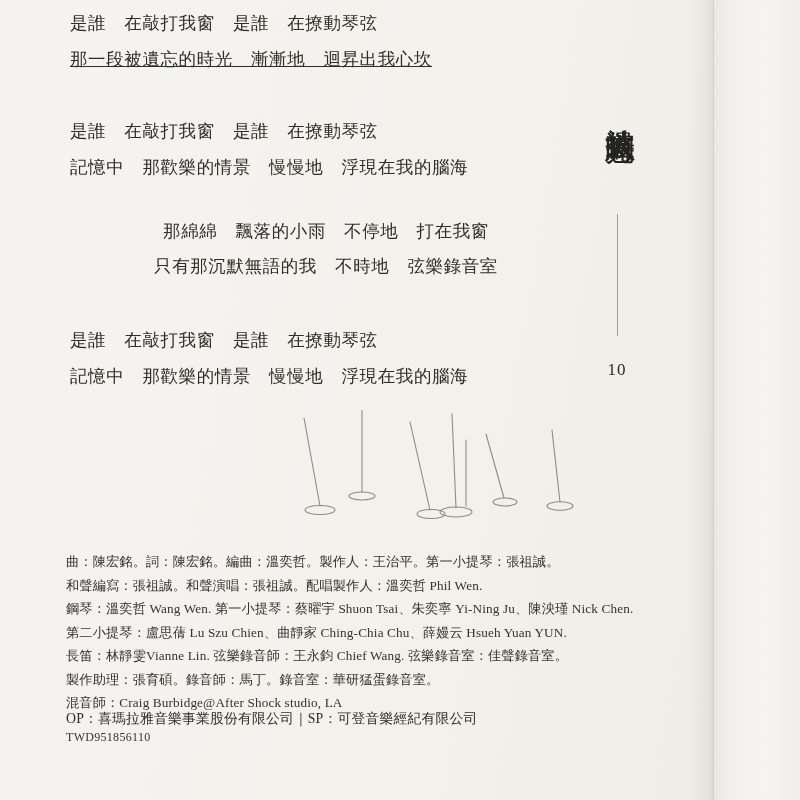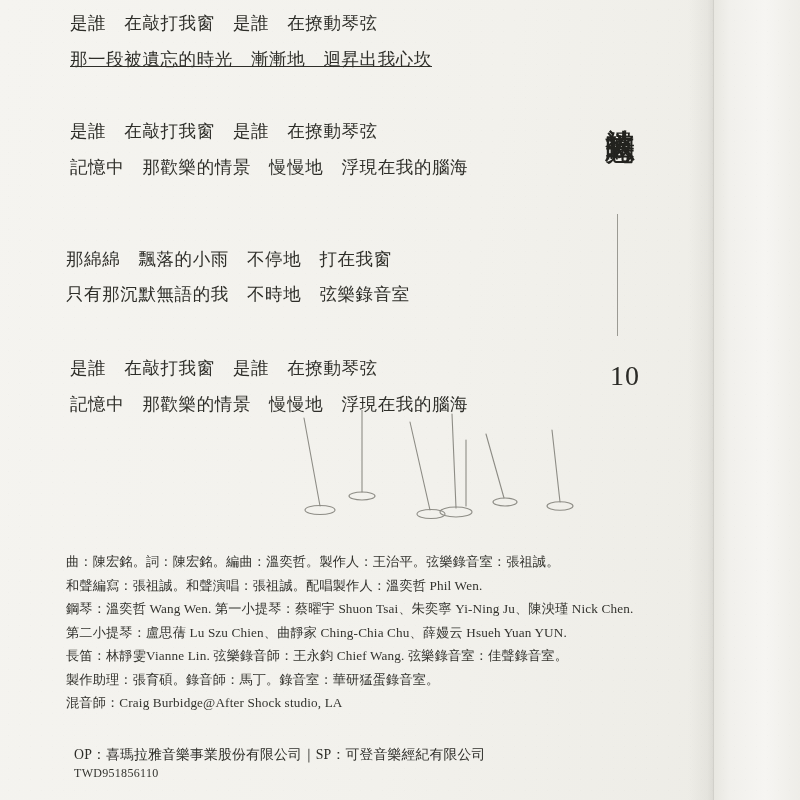--- a/index.html
+++ b/index.html
@@ -62,22 +62,22 @@
     right: 182px;
     width: 1px;
     height: 122px;
     background: #9b9a93;
   }
   #page-number {
     position: absolute;
     top: 360px;
     right: 160px;
     width: 46px;
-    text-align: right;
-    font-size: 28px;
+    text-align: center;
+    font-size: 17px;
     color: #2a2a26;
     letter-spacing: 1px;
   }
 
   
   #lyrics {
     position: absolute;
     top: 6px;
     left: 66px;
     width: 520px;
@@ -88,21 +88,21 @@
   .lyric-line {
     font-size: 17.5px;
     line-height: 2.05;
     letter-spacing: 0.6px;
     color: #2e2e29;
     white-space: pre;
   }
   .stanza-1 { margin-top: 0; padding-left: 4px; }
   .stanza-1 .lyric-line:nth-child(2) { padding-left: -4px; text-decoration: underline; }
   .stanza-2 { padding-left: 4px; margin-top: 36px; }
-  .stanza-3 { padding-left: 0px; margin-top: 56px; }
+  .stanza-3 { padding-left: 0px; margin-top: 28px; text-align: center; }
   .stanza-4 { padding-left: 4px; margin-top: 38px; }
 
   
   #sketch {
     position: absolute;
     left: 290px;
     top: 410px;
     width: 320px;
     height: 130px;
   }
@@ -117,23 +117,22 @@
   .credit-line {
     font-size: 13.2px;
     line-height: 1.78;
     color: #33332e;
     letter-spacing: 0.15px;
     white-space: pre-wrap;
   }
   #publishing {
     position: absolute;
     left: 66px;
-    top: 744px;
+    top: 708px;
     width: 680px;
-    margin-left: 8px;
   }
   .pub-line {
     font-size: 13.8px;
     line-height: 1.62;
     color: #2d2d28;
     letter-spacing: 0.2px;
   }
   .pub-code {
     font-size: 12px;
     letter-spacing: 0.3px;
@@ -195,21 +194,21 @@
       <ellipse cx="166" cy="102" rx="16" ry="5"></ellipse>
       <line x1="176" y1="30" x2="176" y2="96"></line>
       <line x1="196" y1="24" x2="214" y2="88"></line>
       <ellipse cx="215" cy="92" rx="12" ry="4"></ellipse>
       <line x1="262" y1="20" x2="270" y2="92"></line>
       <ellipse cx="270" cy="96" rx="13" ry="4.2"></ellipse>
     </g>
   </svg>
 
   <div id="credits">
-    <div class="credit-line">曲：陳宏銘。詞：陳宏銘。編曲：溫奕哲。製作人：王治平。弦樂錄音室：張祖誠。</div>
+    <div class="credit-line">曲：陳宏銘。詞：陳宏銘。編曲：溫奕哲。製作人：王治平。第一小提琴：張祖誠。</div>
     <div class="credit-line">和聲編寫：張祖誠。和聲演唱：張祖誠。配唱製作人：溫奕哲 Phil Wen.</div>
     <div class="credit-line">鋼琴：溫奕哲 Wang Wen. 第一小提琴：蔡曜宇 Shuon Tsai、朱奕寧 Yi-Ning Ju、陳泱瑾 Nick Chen.</div>
     <div class="credit-line">第二小提琴：盧思蒨 Lu Szu Chien、曲靜家 Ching-Chia Chu、薛嫚云 Hsueh Yuan YUN.</div>
     <div class="credit-line">長笛：林靜雯Vianne Lin. 弦樂錄音師：王永鈞 Chief Wang. 弦樂錄音室：佳聲錄音室。</div>
     <div class="credit-line">製作助理：張育碩。錄音師：馬丁。錄音室：華研猛蛋錄音室。</div>
     <div class="credit-line">混音師：Craig Burbidge@After Shock studio, LA</div>
   </div>
 
   <div id="publishing">
     <div class="pub-line">OP：喜瑪拉雅音樂事業股份有限公司｜SP：可登音樂經紀有限公司</div>

